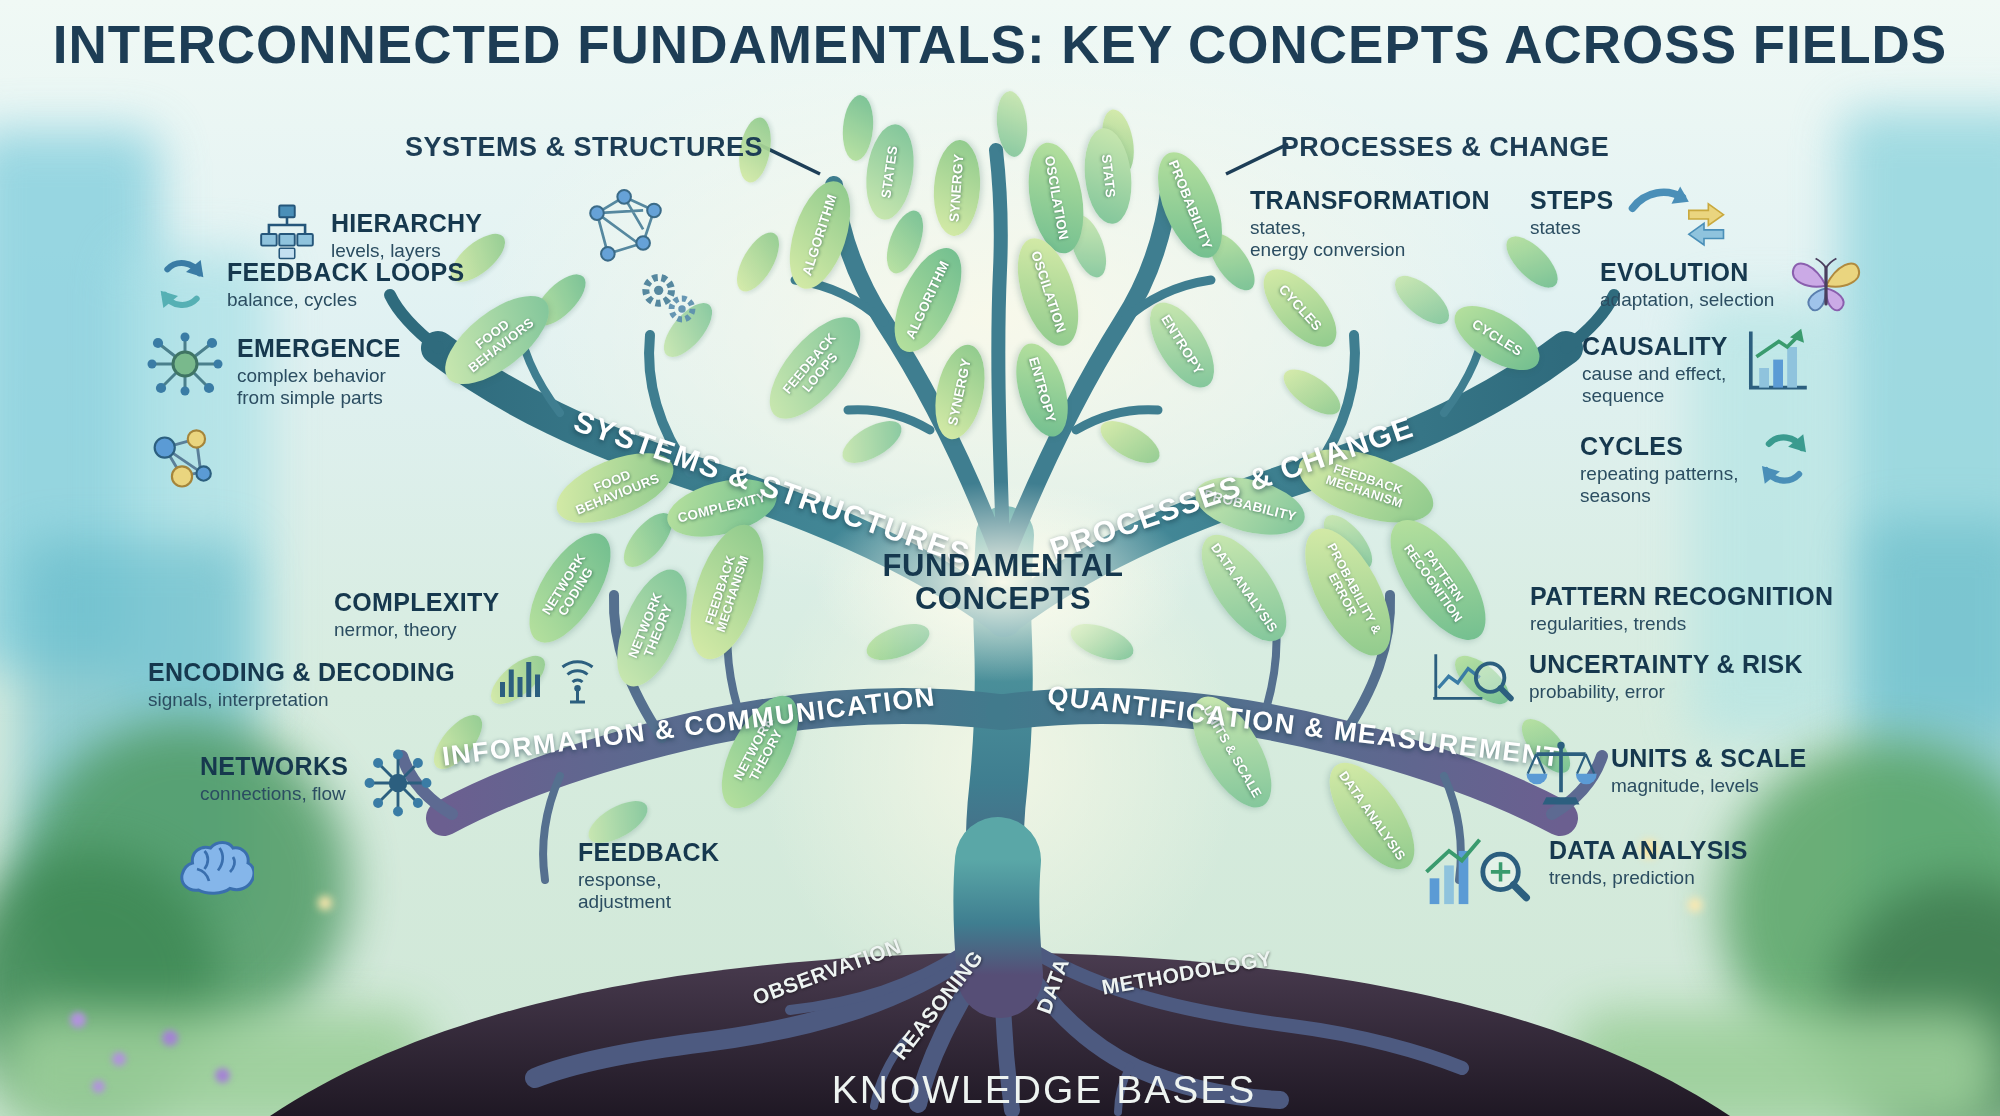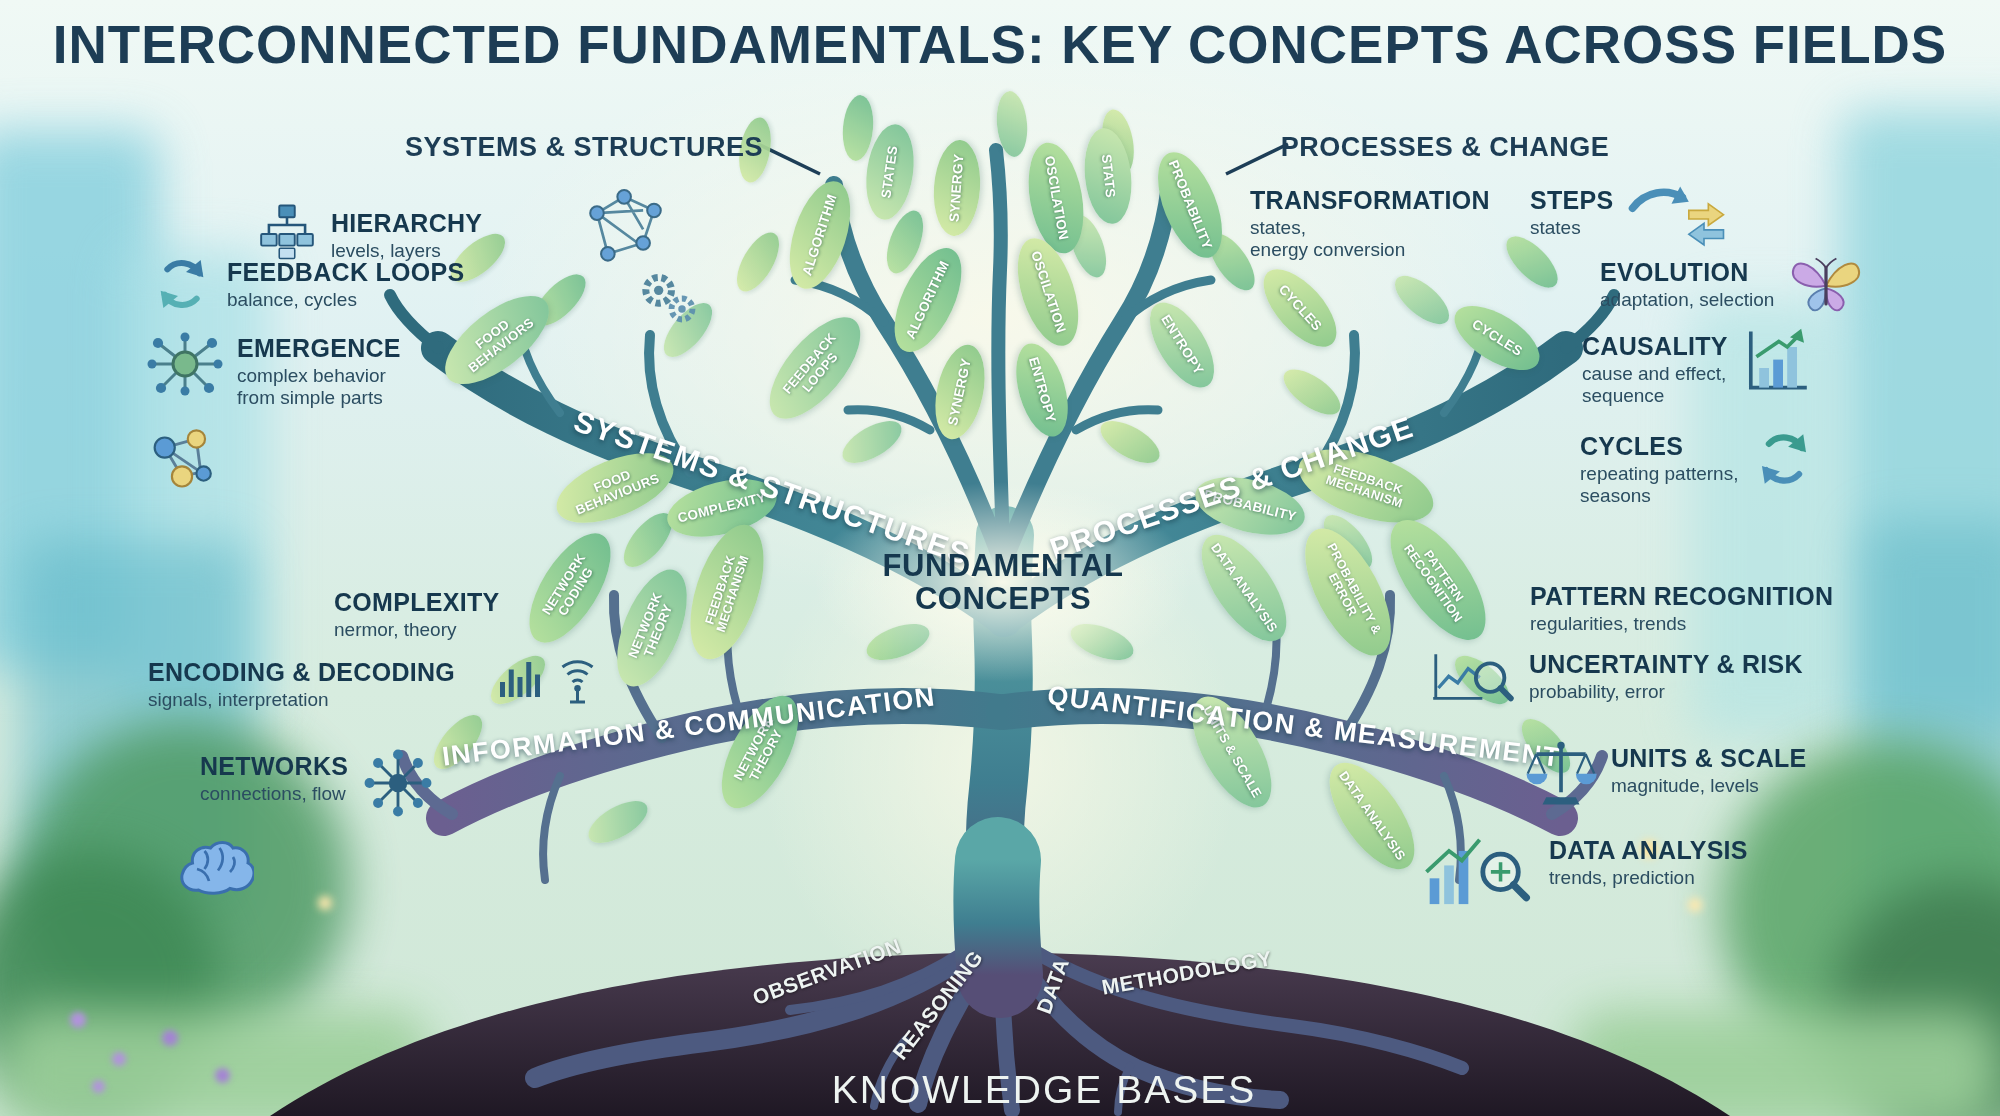--- a/index.html
+++ b/index.html
@@ -361,20 +361,27 @@
         </span>
       </div>
       <div class="concept" style="left: 176px; top: 842px;">
         <span class="cicon" style="width: 78px;">
           <svg viewBox="0 0 52 44">
             <path d="M15 36c-7 1-12-4-11-10 1-4 3-7 7-8-1-7 5-12 12-10 4-5 12-5 15 0 6-1 11 4 10 10 4 2 5 7 3 11-3 6-9 8-15 6-5 4-16 4-21 1z" fill="#85b6ea" stroke="#3a6fae" stroke-width="2"></path>
             <path d="M19 10c3 3 3 8 0 12m10-14c3 4 3 10-1 15m10-9c2 3 1 7-2 10M14 22c4 1 7 4 8 8" fill="none" stroke="#3a6fae" stroke-width="1.8"></path>
           </svg>
         </span>
       </div>
+      <div class="concept" style="left: 578px; top: 838px;">
+        <div class="txt">
+          <h3>FEEDBACK</h3>
+          <p>response,
+adjustment</p>
+        </div>
+      </div>
       <div class="concept" style="left: 1250px; top: 186px;">
         <div class="txt">
           <h3>TRANSFORMATION</h3>
           <p>states,
 energy conversion</p>
         </div>
       </div>
       <div class="concept" style="left: 1530px; top: 186px;">
         <div class="txt">
           <h3>STEPS</h3>

